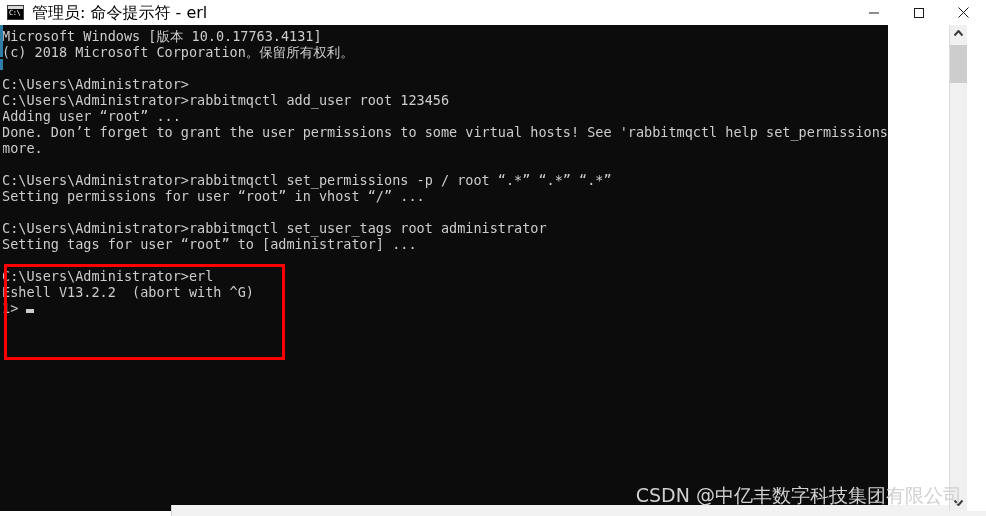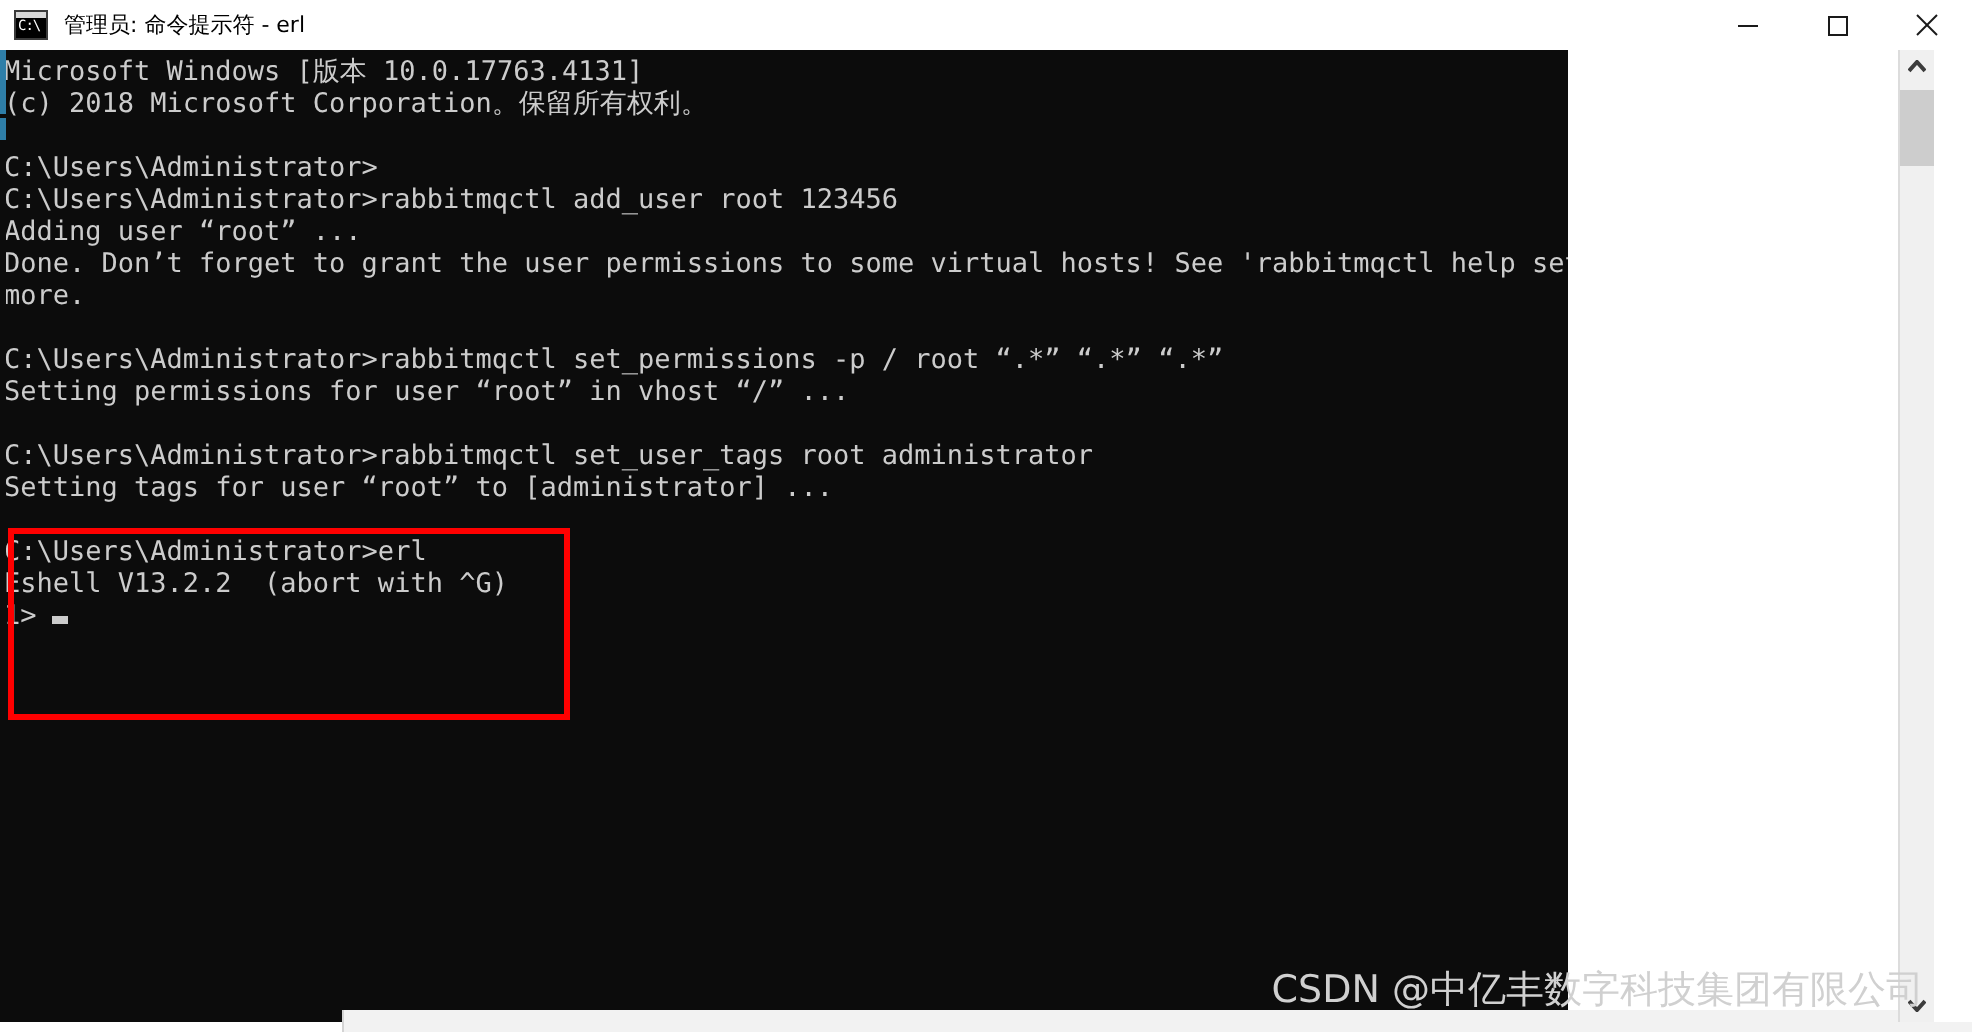--- a/index.html
+++ b/index.html
@@ -63,21 +63,21 @@
     left: 1px; top: 3px;
     color: #ffffff;
     font-family: "DejaVu Sans Mono", monospace;
     font-size: 7px;
     line-height: 9px;
     letter-spacing: -0.5px;
     white-space: nowrap;
   }
   .title-text {
     font-family: "DejaVu Sans", sans-serif;
-    font-size: 11px;
+    font-size: 16px;
     color: #000000;
     white-space: nowrap;
     line-height: 14px;
   }
   .win-buttons {
     display: flex;
     align-items: stretch;
     height: 25px;
     flex: 0 0 auto;
   }
@@ -89,21 +89,21 @@
     justify-content: center;
     background: #ffffff;
   }
   .win-btn svg { display: block; }
 
   
   .terminal-wrap {
     position: absolute;
     left: 0;
     top: 25px;
-    width: 784px;
+    width: 888px;
     height: 486px;
     background: #0c0c0c;
     overflow: hidden;
   }
   .left-edge {
     position: absolute;
     left: 0; top: 0;
     width: 3px;
     height: 486px;
     background: #1a4f6b;

